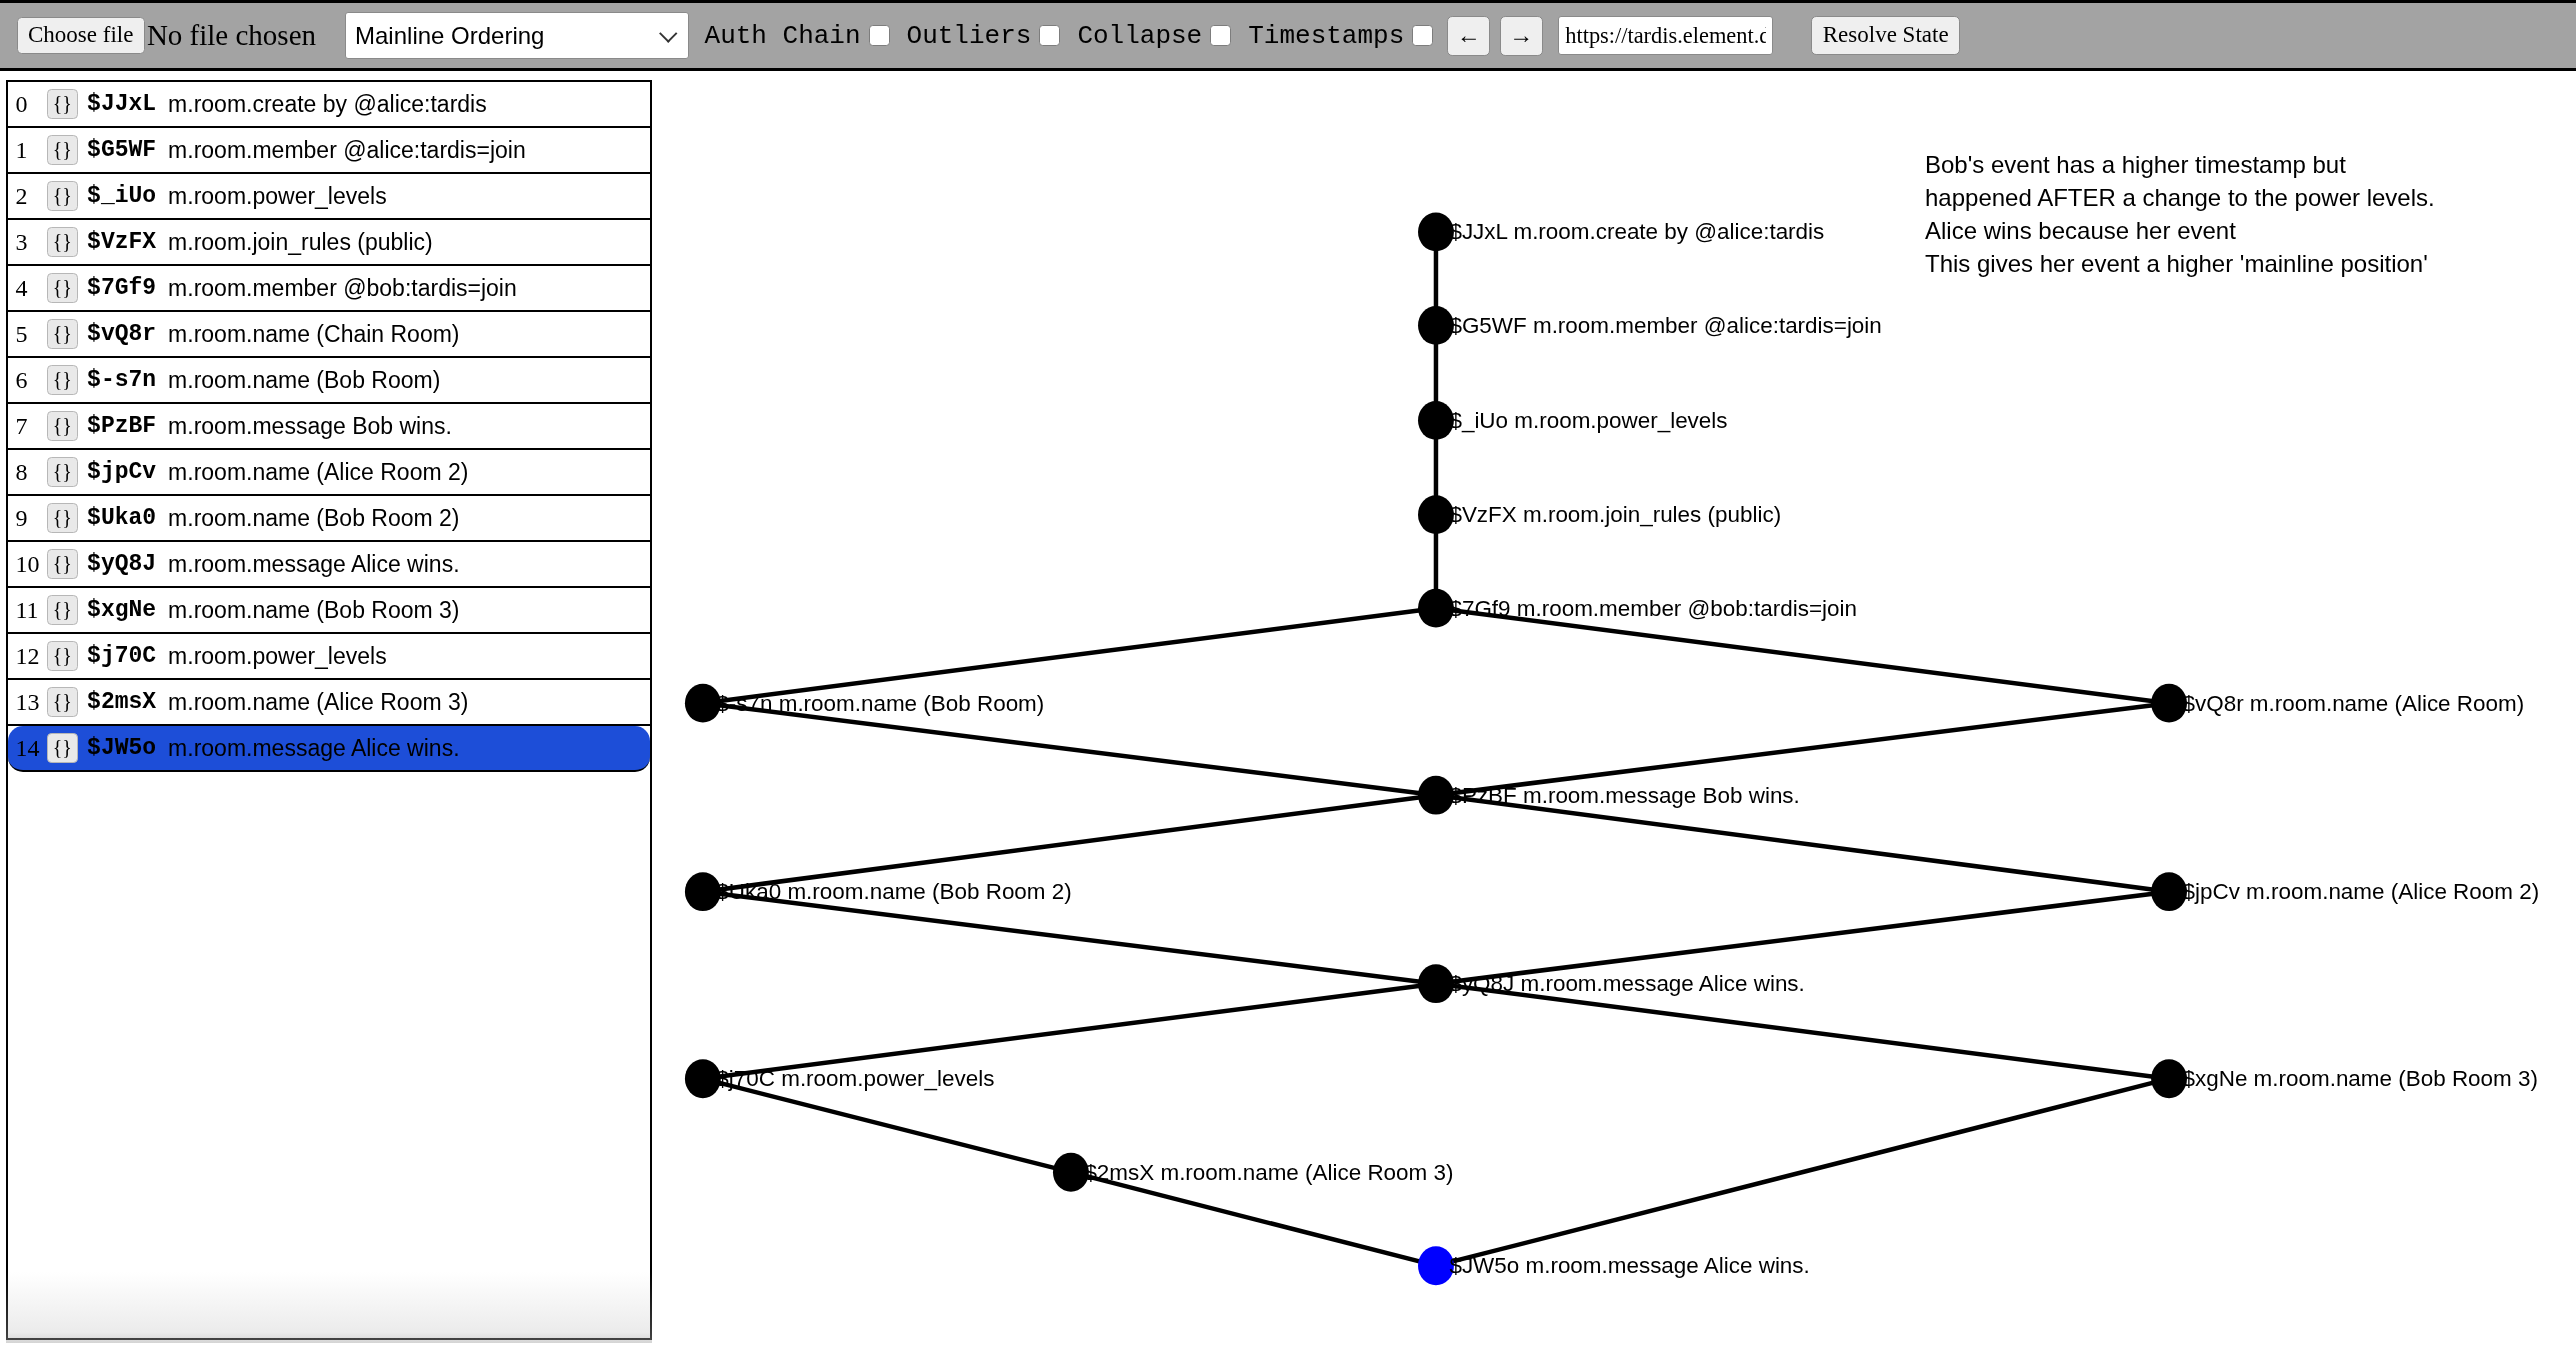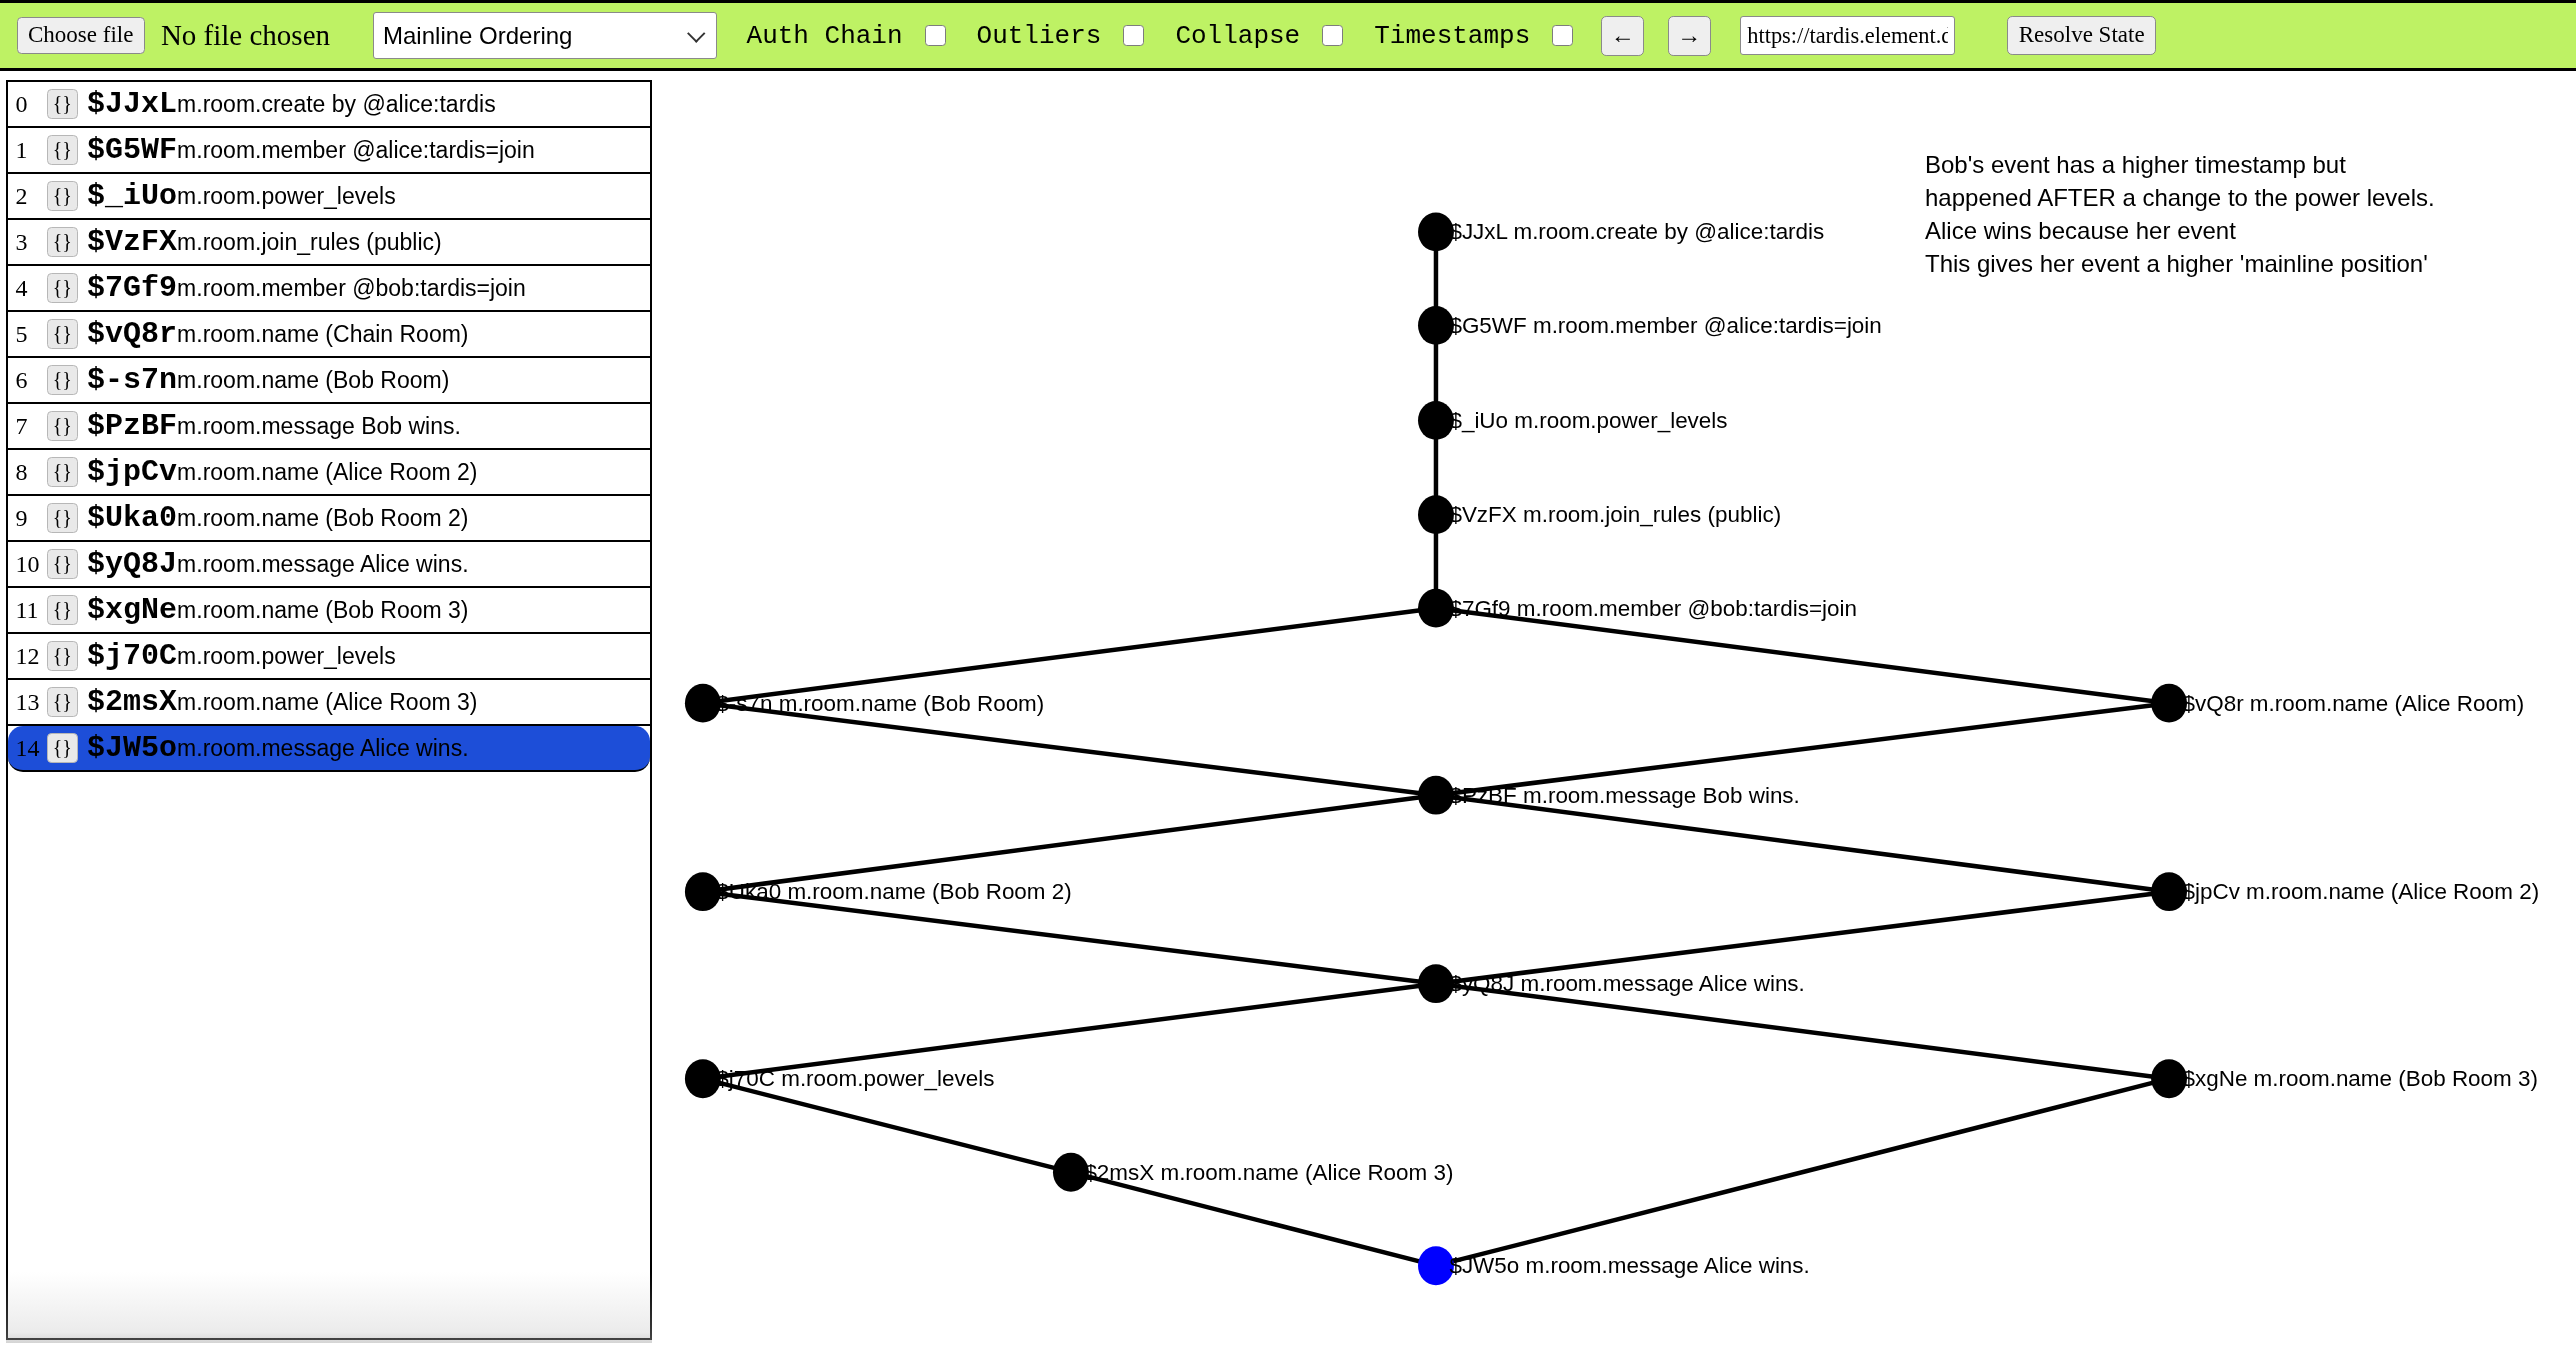--- a/index.html
+++ b/index.html
@@ -10,27 +10,27 @@
     overflow: hidden;
     background: #ffffff;
     font-family: "Liberation Sans", sans-serif;
   }
 
   
   #toolbar {
     position: absolute;
     left: 0; top: 0;
     width: 2576px; height: 71px;
-    background: #bef264;
+    background: #a3a3a3;
     border-top: 3px solid #000;
     border-bottom: 3px solid #000;
     display: flex;
     align-items: center;
     padding-left: 16.5px;
-    gap: 16px;
+    gap: 2px;
     white-space: nowrap;
   }
   .tb-btn {
     background: #efefef;
     border: 1.5px solid #8a8a8a;
     border-radius: 4.5px;
     font-family: "Liberation Serif", serif;
     font-size: 23px;
     color: #000;
     padding: 4.5px 10.5px 6px 10.5px;
@@ -167,23 +167,23 @@
     border-radius: 4.5px;
     padding: 3.7px 5.2px 5.2px 5.2px;
     margin-right: 9px;
     line-height: 1;
     flex: 0 0 auto;
     cursor: default;
   }
   .ev-id {
     font-family: "Liberation Mono", monospace;
     font-weight: bold;
-    font-size: 30px;
-    color: #000;
-    margin-right: 0;
+    font-size: 23px;
+    color: #000;
+    margin-right: 12px;
     flex: 0 0 auto;
   }
   .ev-desc {
     font-family: "Liberation Sans", sans-serif;
     font-size: 23px;
     color: #000;
     white-space: nowrap;
   }
   #sidebar-shadow {
     position: absolute;

